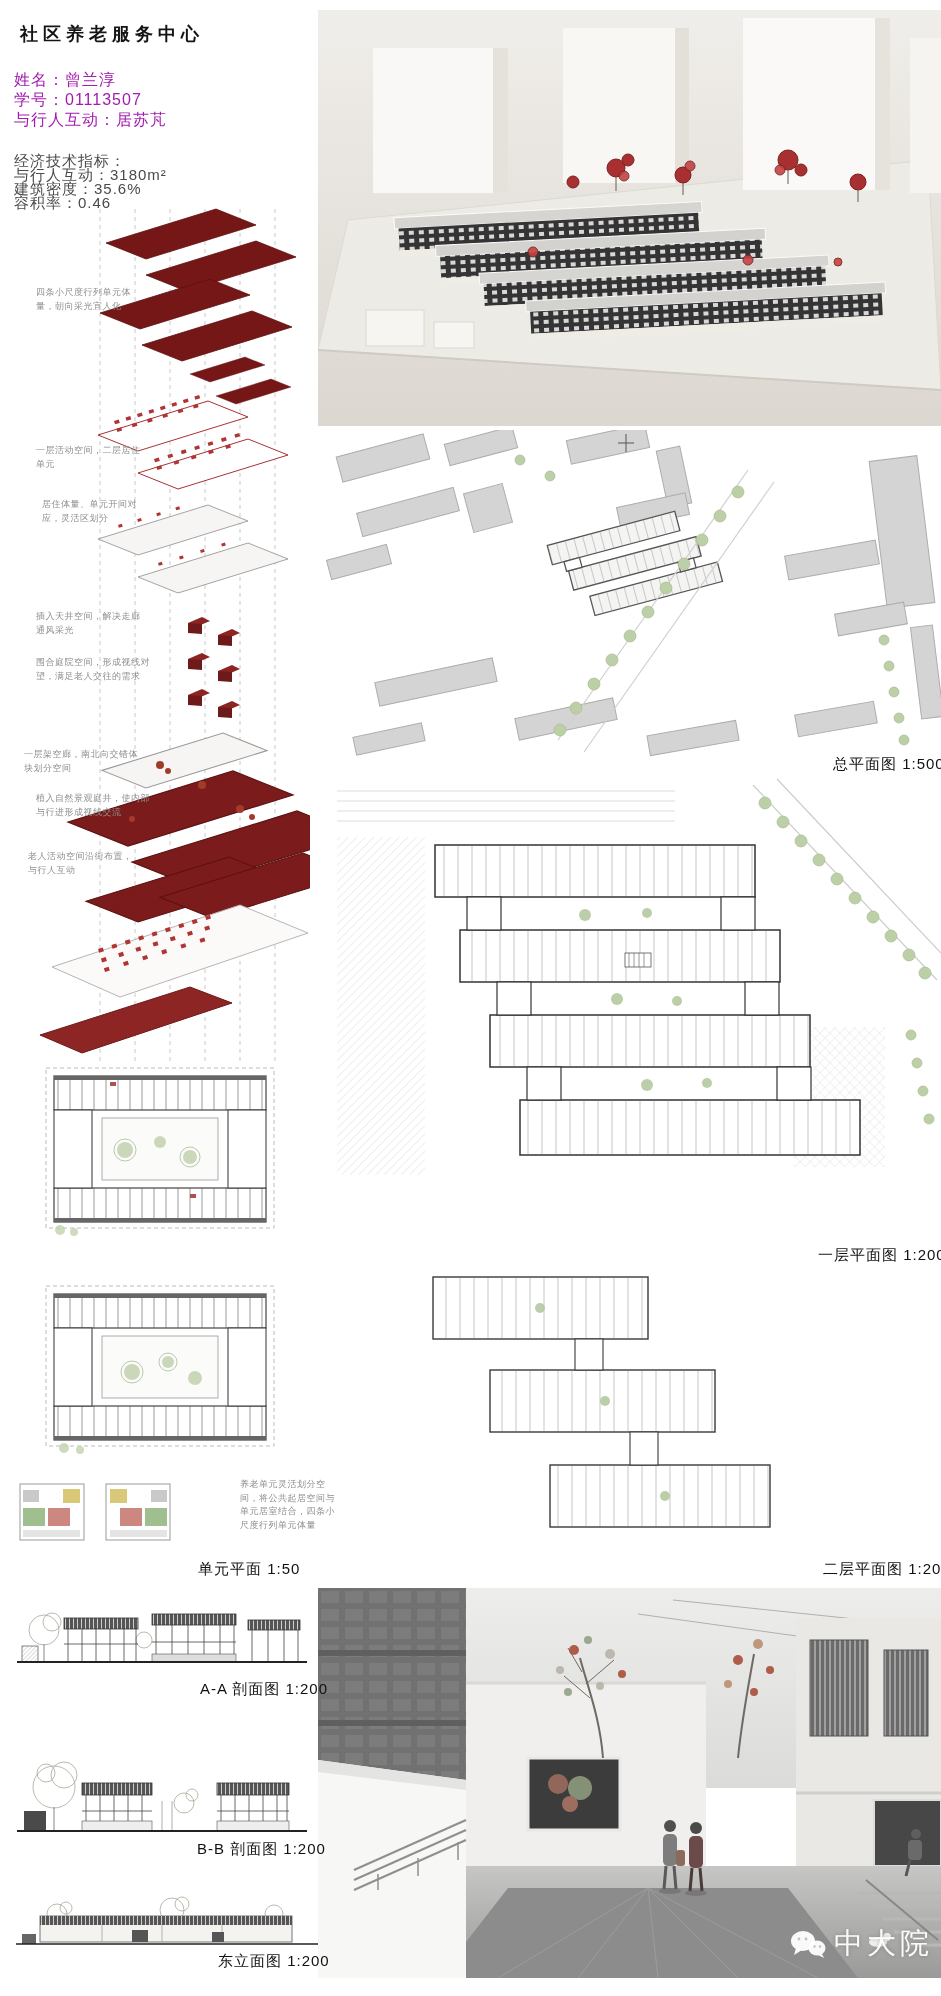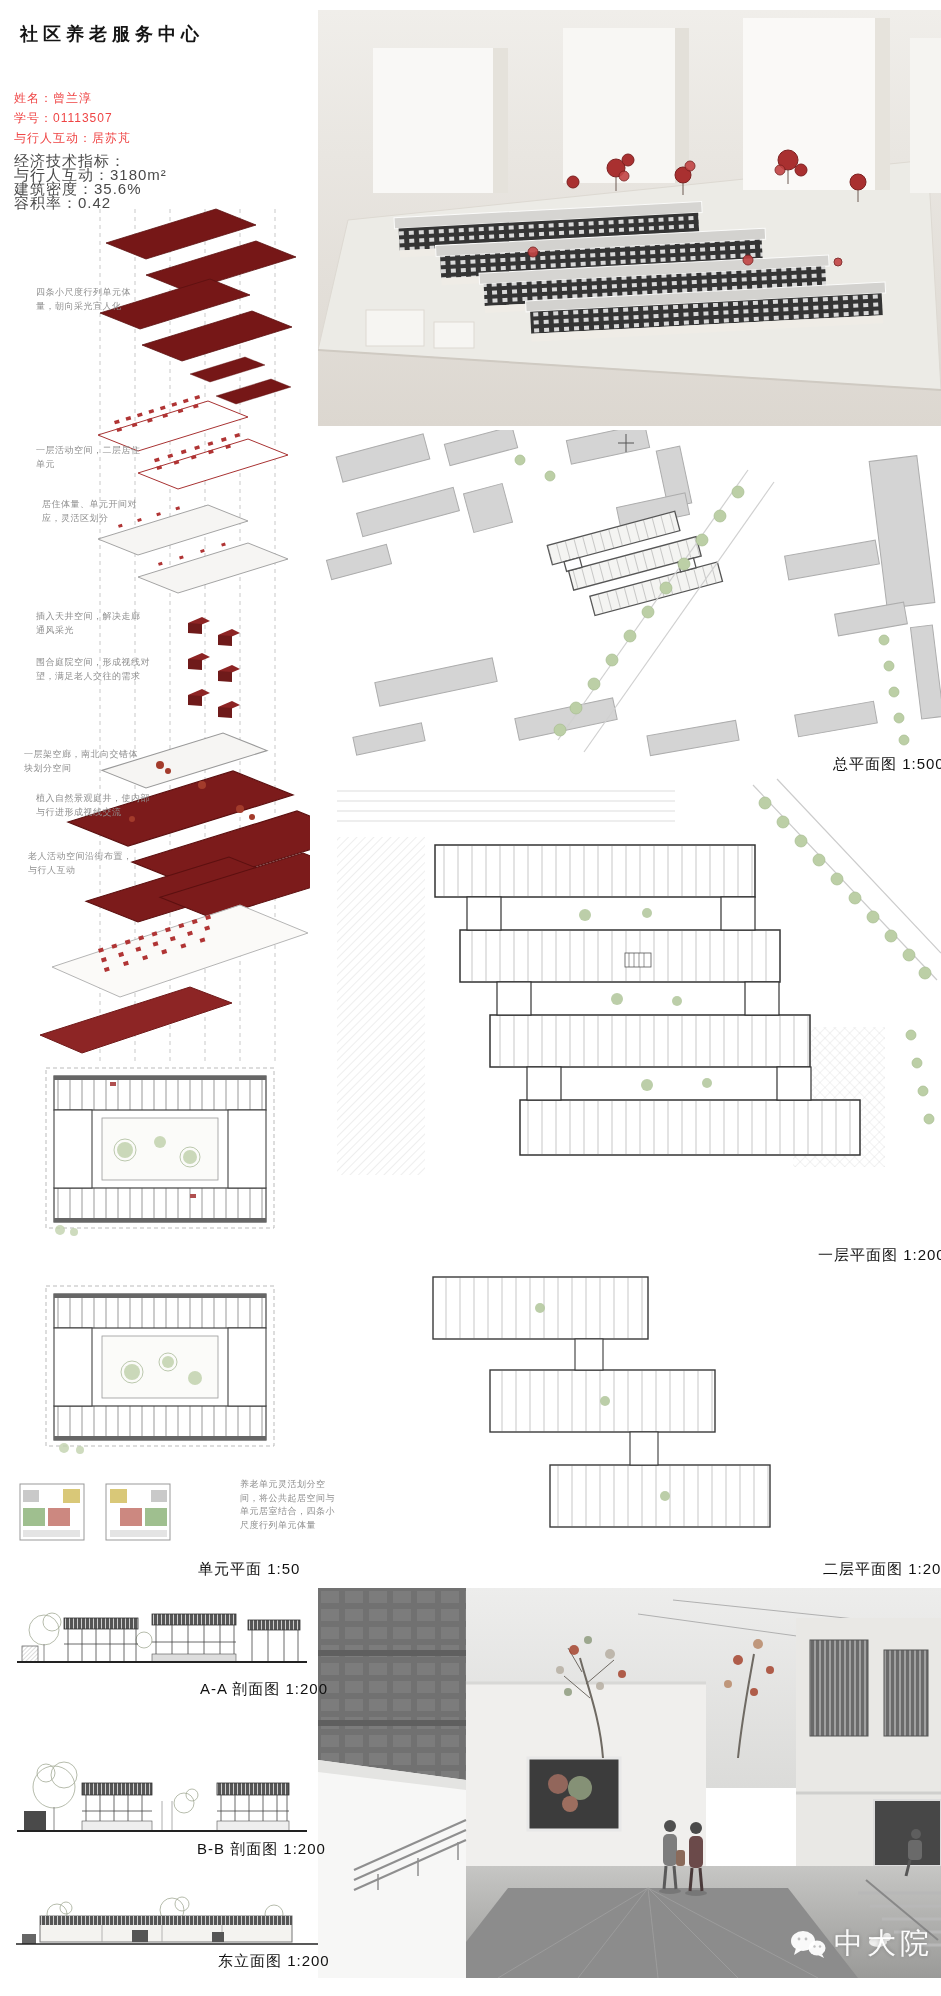--- a/index.html
+++ b/index.html
@@ -1,41 +1,41 @@
 <!DOCTYPE html>
 <html><head>
 <meta charset="utf-8">
 <style>
   html,body{margin:0;padding:0;background:#ffffff;}
   #board{position:relative;width:941px;height:1996px;background:#ffffff;overflow:hidden;
          font-family:"Liberation Sans","DejaVu Sans",sans-serif;color:#222;}
   .abs{position:absolute;}
   #page-title{left:20px;top:14px;font-size:18px;font-weight:bold;letter-spacing:5px;color:#141414;margin-top:8px;}
-  .info-line{left:14px;font-size:12px;color:#ef4444;letter-spacing:1px;margin-top:20px;}
+  .info-line{left:14px;font-size:16px;color:#a21caf;letter-spacing:1px;}
   .ind-line{left:14px;font-size:15px;color:#4a4a4a;letter-spacing:1px;}
   .anno{font-size:9px;color:#8f8f8f;line-height:1.5;letter-spacing:.5px;z-index:5;}
   .dwg-label{font-size:15px;color:#111;letter-spacing:1px;white-space:nowrap;z-index:6;}
   .photo{overflow:hidden;}
   svg{display:block;}
   #watermark{position:absolute;right:8px;bottom:14px;display:flex;align-items:center;gap:8px;z-index:8;justify-content:center;}
   #logo-text{font-size:29px;color:#ffffff;letter-spacing:4px;opacity:.95;text-shadow:0 0 4px rgba(0,0,0,.25);}
 </style>
 </head>
 <body>
 
 <div id="board">
 
   <div id="page-title" class="abs">社区养老服务中心</div>
   <div class="abs info-line" style="top:70px">姓名：曾兰淳</div>
   <div class="abs info-line" style="top:90px">学号：01113507</div>
   <div class="abs info-line" style="top:110px">与行人互动：居苏芃</div>
   <div class="abs ind-line" style="top:152px">经济技术指标：</div>
   <div class="abs ind-line" style="top:166px">与行人互动：3180m²</div>
   <div class="abs ind-line" style="top:180px">建筑密度：35.6%</div>
-  <div class="abs ind-line" style="top:194px">容积率：0.42</div>
+  <div class="abs ind-line" style="top:194px">容积率：0.46</div>
 
   <div class="abs photo" style="left:318px;top:10px;width:623px;height:416px">
     <svg width="623" height="416" viewBox="0 0 623 416">
       <defs>
         <linearGradient id="mp-bg" x1="0" y1="0" x2="0" y2="1">
           <stop offset="0" stop-color="#f0eeea"></stop>
             <stop offset="1" stop-color="#dcd7d0"></stop>
         </linearGradient>
         <pattern id="mp-slit" width="10" height="8" patternUnits="userSpaceOnUse">
           <rect width="10" height="8" fill="#343434"></rect>

